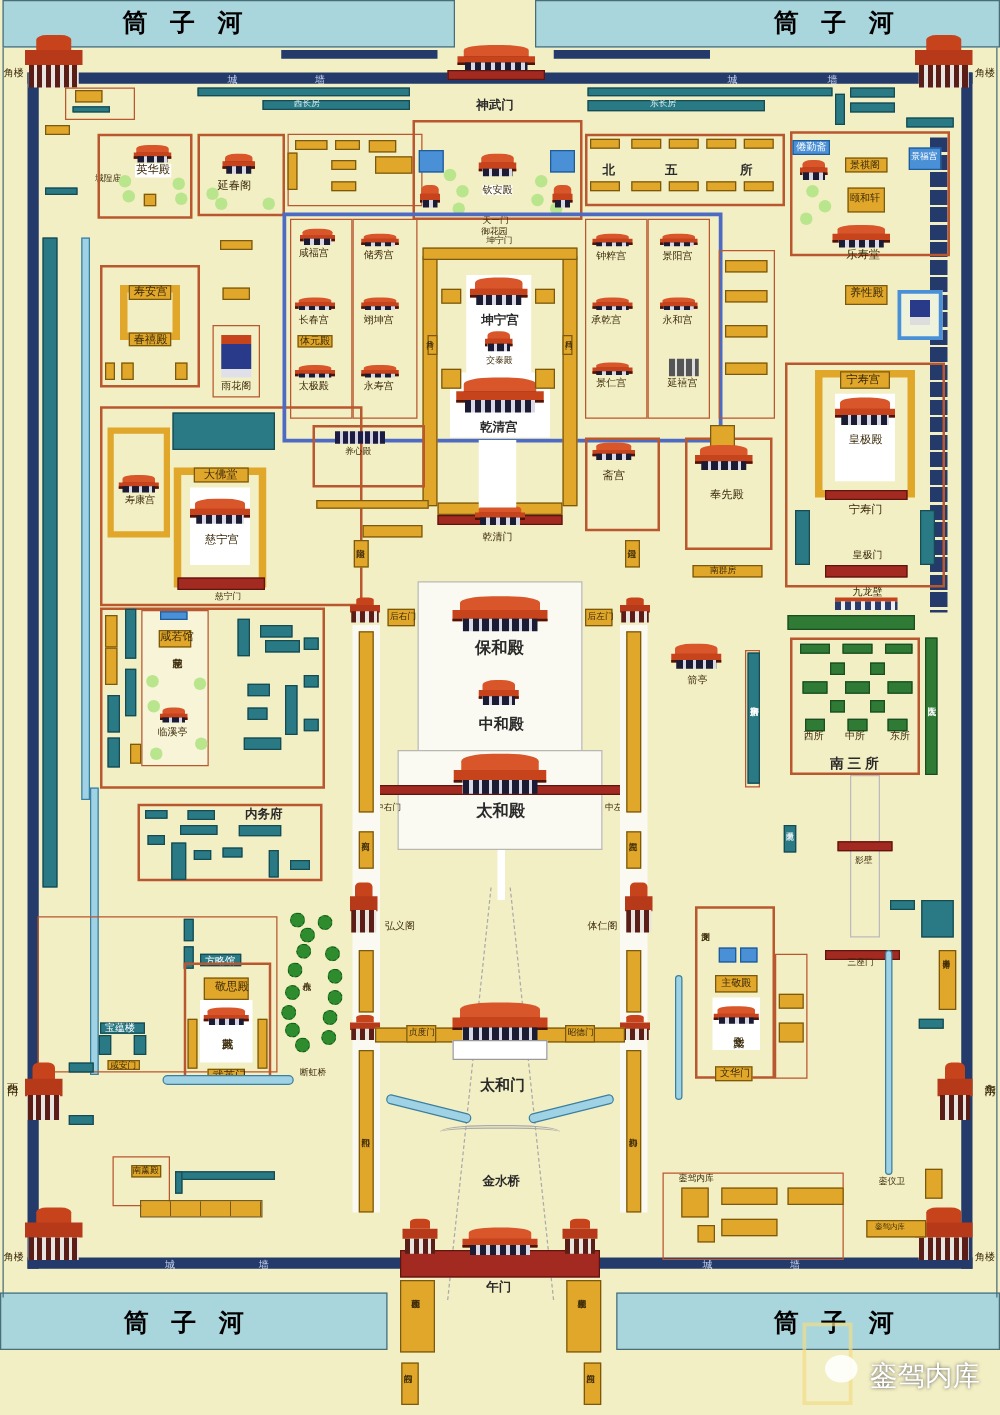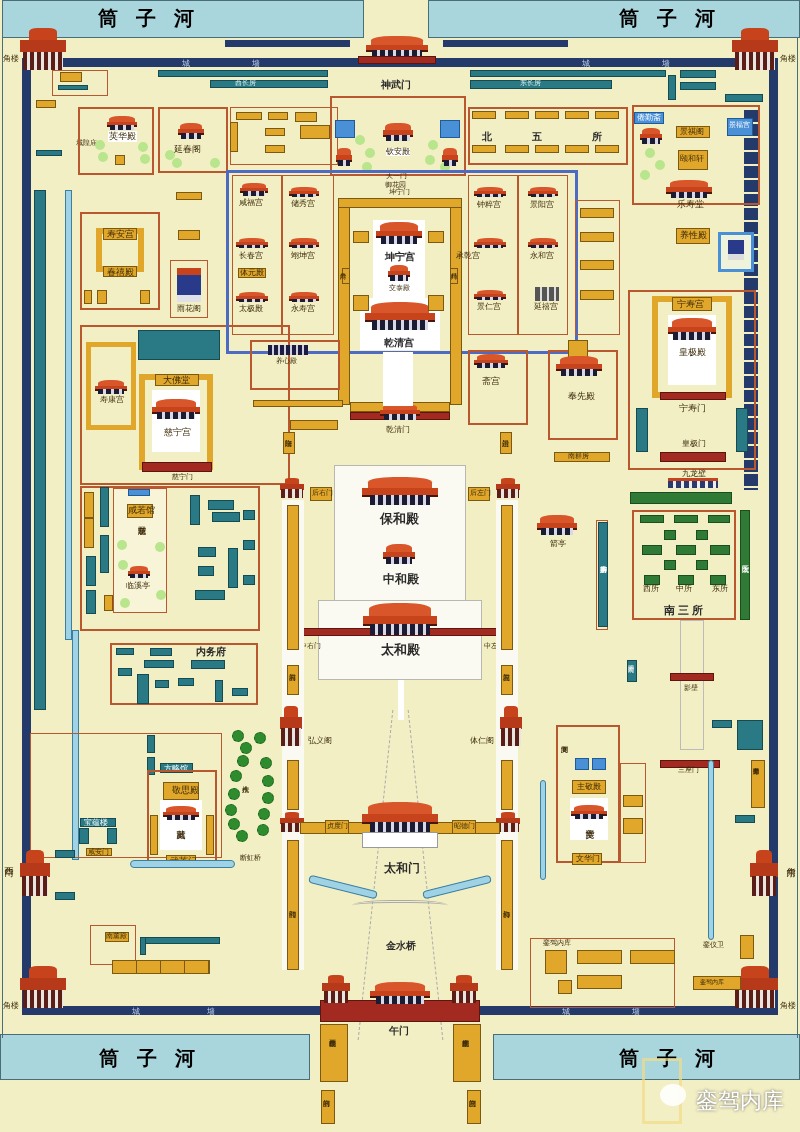--- a/index.html
+++ b/index.html
@@ -428,21 +428,21 @@
     <div class="r1"></div>
     <div class="r2"></div>
     <div class="r3"></div>
   </div>
 <div class="lbl" style="left:530px;top:201px;font-size:8px;">景阳宫</div>
 <div class="roof" style="left:474px;top:238px;width:32px;height:10px;">
     <div class="r1"></div>
     <div class="r2"></div>
     <div class="r3"></div>
   </div>
-<div class="lbl" style="left:456px;top:252px;font-size:8px;">承乾宫</div>
+<div class="lbl" style="left:473px;top:252px;font-size:8px;">承乾宫</div>
 <div class="roof" style="left:528px;top:238px;width:30px;height:10px;">
     <div class="r1"></div>
     <div class="r2"></div>
     <div class="r3"></div>
   </div>
 <div class="lbl" style="left:530px;top:252px;font-size:8px;">永和宫</div>
 <div class="roof" style="left:474px;top:290px;width:32px;height:10px;">
     <div class="r1"></div>
     <div class="r2"></div>
     <div class="r3"></div>

